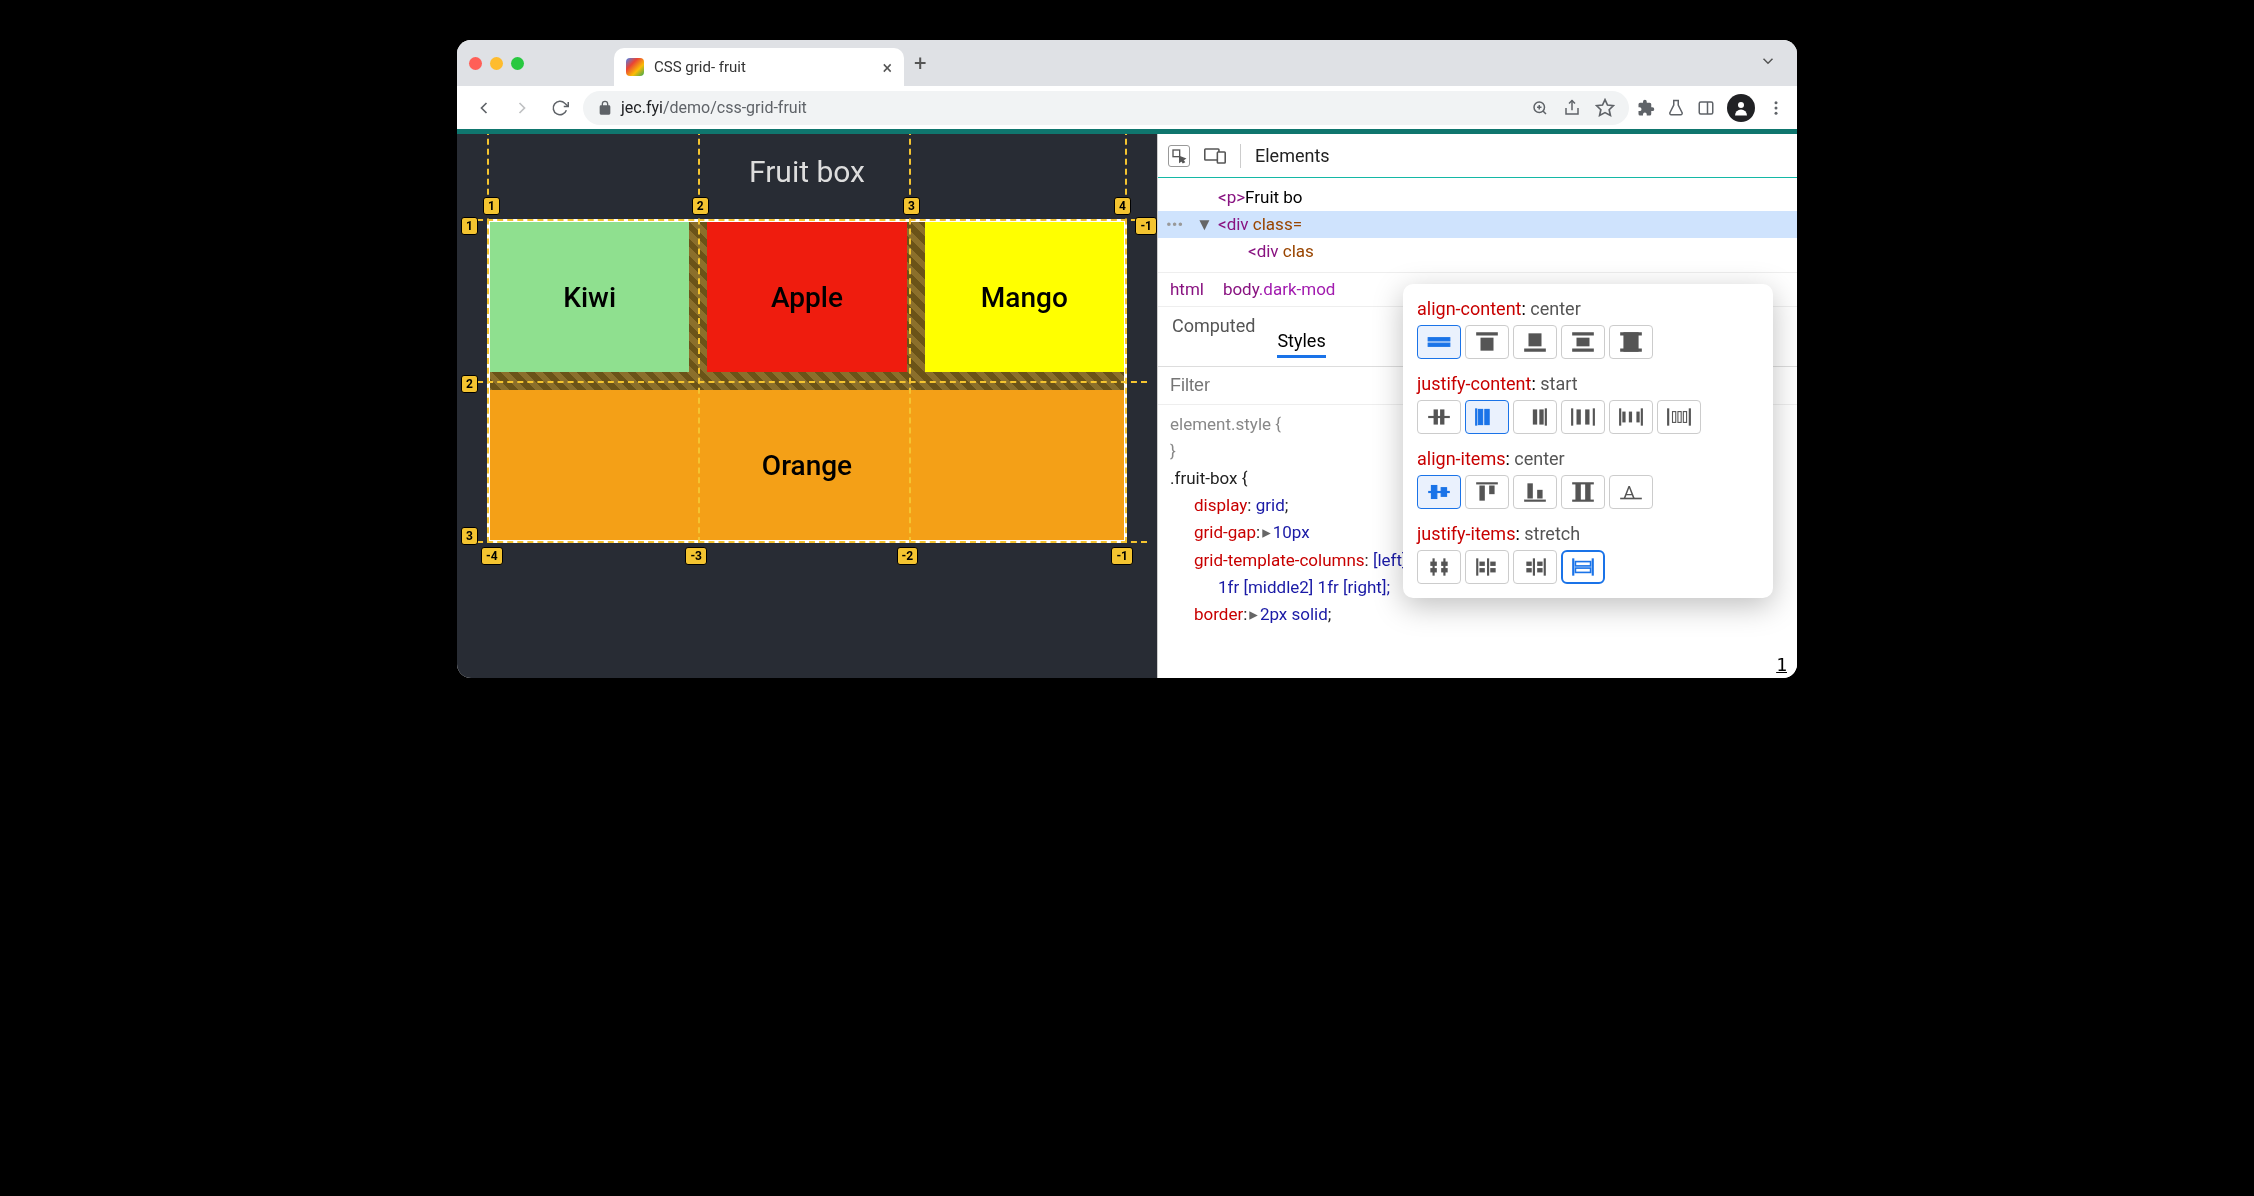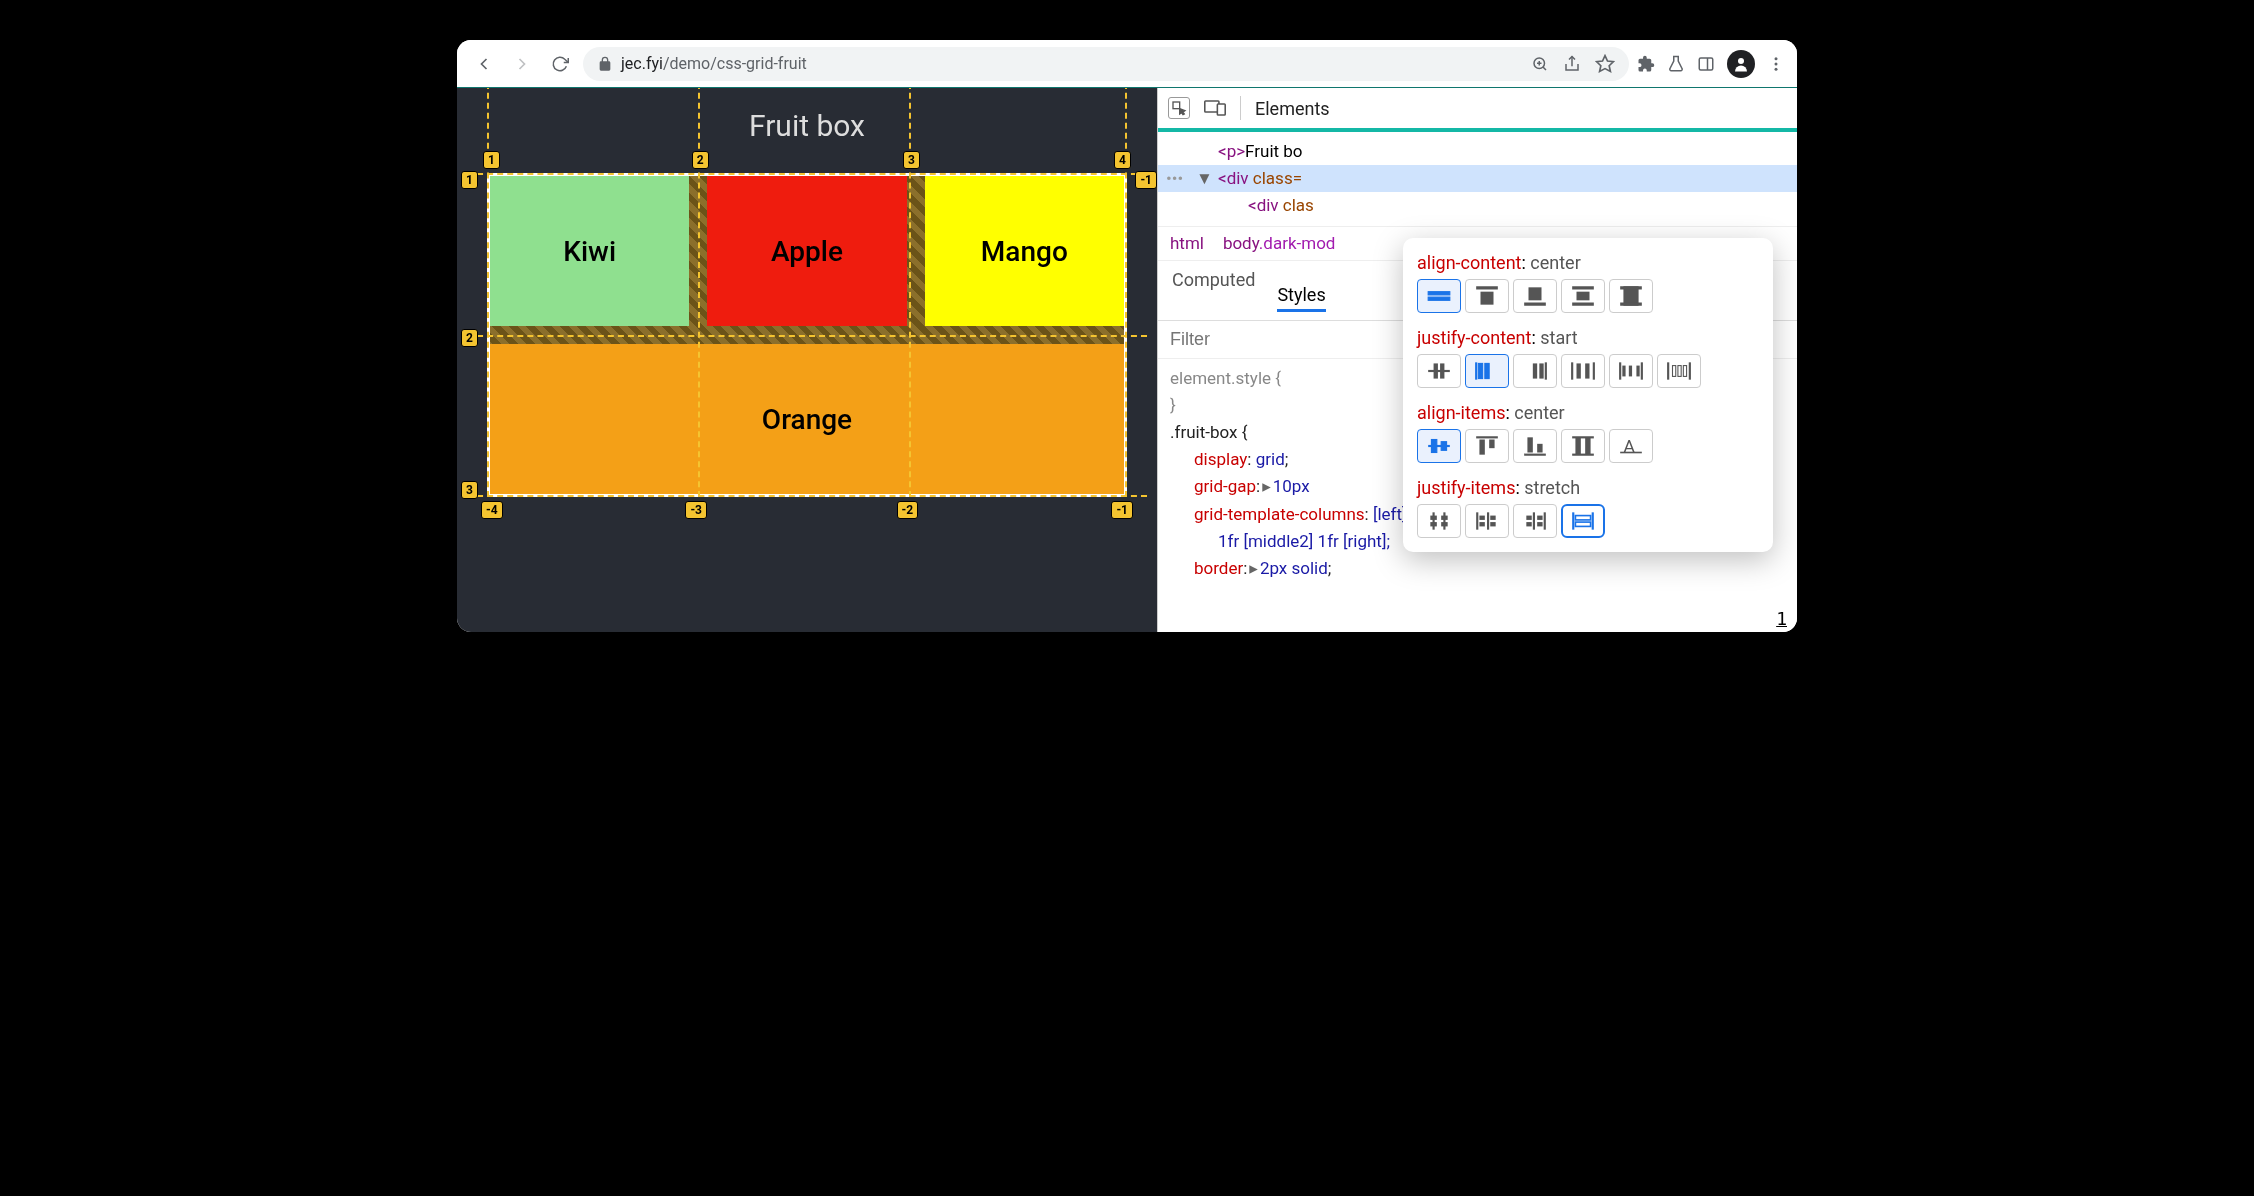--- a/index.html
+++ b/index.html
@@ -12,21 +12,21 @@
   .dot { width: 13px; height: 13px; border-radius: 50%; }
   .dot.r { background: #ff5f57; } .dot.y { background: #febc2e; } .dot.g { background: #28c840; }
   .tab { background: #fff; height: 38px; border-radius: 10px 10px 0 0; display: flex; align-items: center; padding: 0 12px; gap: 10px; min-width: 290px; align-self: flex-end; font-size: 15px; color: #333; }
   .tab .favicon { width: 18px; height: 18px; border-radius: 4px; background: linear-gradient(135deg,#4285f4 0%,#ea4335 33%,#fbbc05 66%,#34a853 100%); }
   .tab .title { flex: 1; white-space: nowrap; overflow: hidden; }
   .tab .close { font-size: 18px; color: #555; cursor: pointer; }
   .newtab { margin-left: 10px; font-size: 22px; color: #555; cursor: pointer; }
   .winchevron { margin-left: auto; margin-right: 8px; color: #555; }
 
   
-  .toolbar { height: 48px; background: #fff; display: flex; align-items: center; padding: 0 12px; gap: 8px; border-bottom: 1px solid #0f766e; }
+  .toolbar { height: 48px; background: #fff; display: flex; align-items: center; padding: 0 12px; gap: 8px; border-bottom: 5px solid #0f766e; }
   .nav-btn { width: 30px; height: 30px; display: flex; align-items: center; justify-content: center; color: #5f6368; font-size: 20px; border-radius: 50%; cursor: pointer; }
   .omnibox { flex: 1; height: 34px; background: #f1f3f4; border-radius: 17px; display: flex; align-items: center; padding: 0 14px; gap: 8px; color: #5f6368; font-size: 16px; }
   .omnibox .url .host { color: #202124; }
   .omniright { display: flex; gap: 14px; align-items: center; color: #5f6368; }
   .toolbar-icons { display: flex; gap: 12px; align-items: center; color: #5f6368; }
   .avatar { width: 28px; height: 28px; border-radius: 50%; background: #202124; display:flex;align-items:center;justify-content:center;color:#fff;font-size:16px;}
 
   
   .content { display: flex; height: 544px; position: relative; justify-content: flex-end; }
   .page { flex: 0 0 700px; background: #282c34; color: #e6e6e6; position: relative; overflow: hidden; }
@@ -37,21 +37,21 @@
   .apple{background:#ef1c0e;} .kiwi{background:#8fe08f;} .mango{background:#ffff00;}
   .orange{background:#f4a017;grid-column:1/4;}
   
   .glabel { position:absolute; background:#f4c430; color:#000; font-size:12px; font-weight:700; padding:1px 4px; border-radius:3px; border:1px solid #000; }
   .dashed-v,.dashed-h{position:absolute;border-color:#f4c430;}
   .dashed-v{border-left:2px dashed #f4c430;top:0;bottom:-20px;width:0;}
   .dashed-h{border-top:2px dashed #f4c430;left:-20px;right:-20px;height:0;}
 
   
   .devtools { flex: 1; background: #fff; display:flex; flex-direction:column; font-family: ui-monospace, Menlo, monospace; font-size:16px; color:#222; border-left:1px solid #ccc; position:relative;}
-  .dt-top { height:44px; display:flex; align-items:center; gap:14px; padding:0 10px; border-bottom:4px solid #14b8a6; font-family:-apple-system,sans-serif; font-size:18px;}
+  .dt-top { height:44px; display:flex; align-items:center; gap:14px; padding:0 10px; border-bottom:1px solid #14b8a6; font-family:-apple-system,sans-serif; font-size:18px;}
   .dt-top .ic{width:22px;height:22px;display:flex;align-items:center;justify-content:center;border:1px solid #999;border-radius:3px;}
   .dt-top .ic.device{border:none;}
   .dt-top .sep{width:1px;height:24px;background:#ccc;}
   .dt-dom { padding:6px 0; font-size:17px; line-height:1.6; }
   .dt-dom .row{padding:0 10px 0 60px;white-space:nowrap;overflow:hidden;position:relative;}
   .dt-dom .row.sel{background:#cfe3fd;}
   .dt-dom .dots{position:absolute;left:8px;color:#999;}
   .dt-dom .caret{position:absolute;left:38px;color:#666;}
   .tag{color:#881280;} .attr{color:#994500;} .txt{color:#000;}
   .crumbs{padding:6px 12px;font-size:17px;border-top:1px solid #eee;border-bottom:1px solid #eee;font-family:-apple-system,sans-serif;}
@@ -75,20 +75,38 @@
   .flexpop .opt.selstrong{border:2px solid #1a73e8;border-radius:6px;}
   .flexpop svg{width:26px;height:22px;}
   .flexpop .opt.sel svg *{stroke:#1a73e8;fill:#1a73e8;}
   .flexpop .opt.selstrong svg *{stroke:#1a73e8;}
 </style>
 </head>
 <body>
 
 <div class="window">
 
+  <div class="tabstrip">
+    <div class="traffic">
+      <div class="dot r"></div>
+      <div class="dot y"></div>
+      <div class="dot g"></div>
+    </div>
+    <div class="tab">
+      <div class="favicon"></div>
+      <span class="title">CSS grid- fruit</span>
+      <span class="close">×</span>
+    </div>
+    <div class="newtab">+</div>
+    <div class="winchevron">
+      <svg width="18" height="18" viewBox="0 0 24 24" fill="none" stroke="#555" stroke-width="2">
+          <polyline points="6 9 12 15 18 9"></polyline>
+        </svg>
+    </div>
+  </div>
 
   <div class="toolbar">
     <div class="nav-btn">
       <svg width="20" height="20" viewBox="0 0 24 24" fill="none" stroke="#5f6368" stroke-width="2">
           <polyline points="15 18 9 12 15 6"></polyline>
         </svg>
     </div>
     <div class="nav-btn" style="opacity:.4">
       <svg width="20" height="20" viewBox="0 0 24 24" fill="none" stroke="#5f6368" stroke-width="2">
           <polyline points="9 18 15 12 9 6"></polyline>

